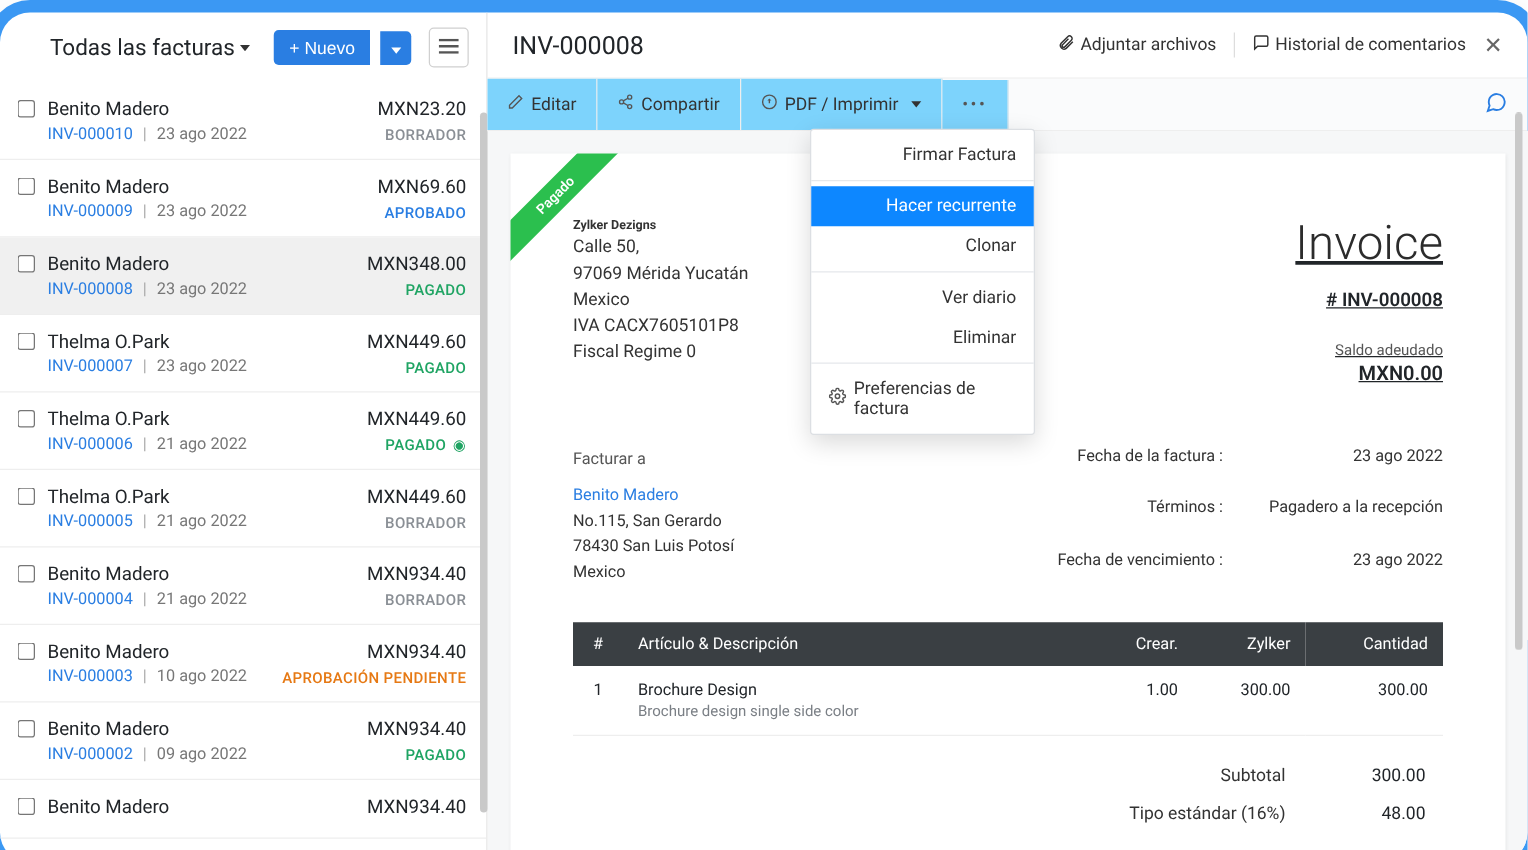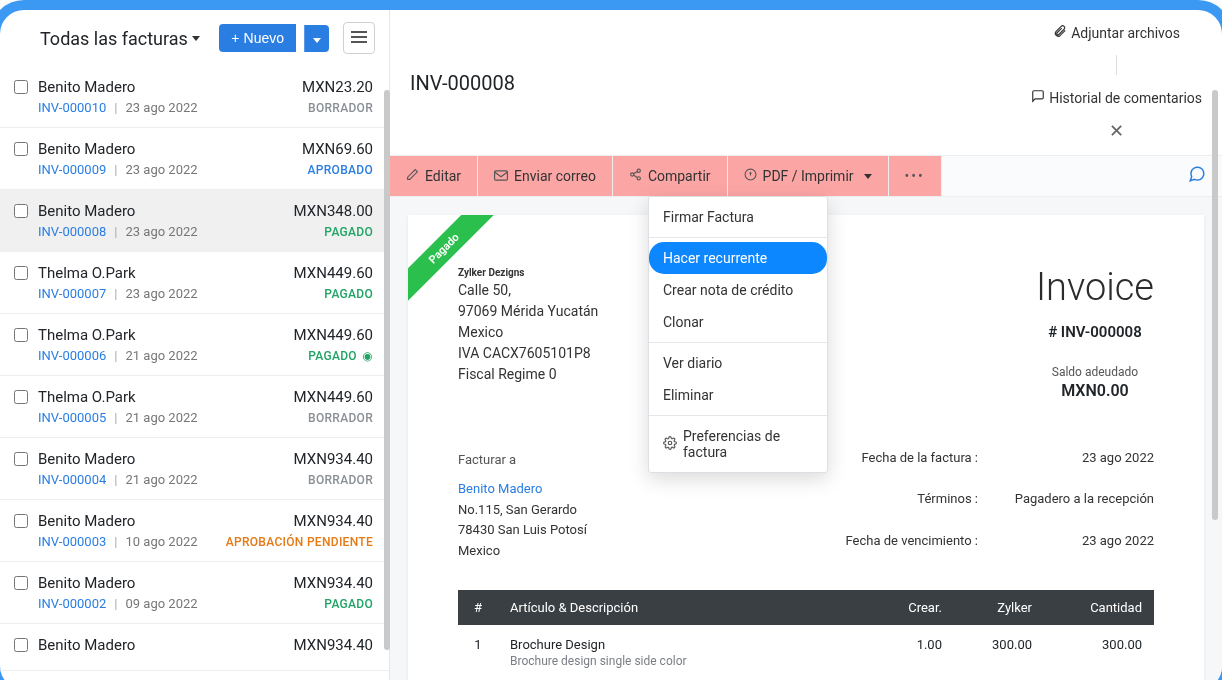--- a/index.html
+++ b/index.html
@@ -113,41 +113,41 @@
 
   
   .main { flex: 1; display: flex; flex-direction: column; position: relative;}
   .main-head {
     display: flex;
     align-items: center;
     padding: 14px 20px;
     border-bottom: 1px solid #eee;
   }
   .main-title { font-size: 20px; font-weight: 400; }
-  .head-actions { margin-left: auto; display: flex; align-items: center; gap: 14px; color: #333; font-size: 14px; flex-direction: column;}
+  .head-actions { margin-left: auto; display: flex; align-items: center; gap: 14px; color: #333; font-size: 14px;}
   .head-actions .act { display: inline-flex; align-items: center; gap: 4px; cursor: pointer;}
   .divider-v { width: 1px; height: 20px; background: #ddd; }
   .close-x { font-size: 18px; color: #666; cursor: pointer; }
 
   .toolbar {
     display: flex;
     border-bottom: 1px solid #eee;
     background: #fafbfc;
     align-items: center;
   }
   .tbtn {
     padding: 12px 16px;
     font-size: 14px;
     color: #333;
     display: inline-flex;
     align-items: center;
     gap: 6px;
     border-right: 1px solid #eee;
     cursor: pointer;
-    background: #fca5a5;
+    background: #7dd3fc;
   }
   .tbtn:last-of-type { border-right: none;}
   .tbtn .ticon { font-size: 13px; color: #555;}
   .toolbar .right { margin-left: auto; padding-right: 16px; display:flex; align-items:center;}
   .chat-ic { width:18px; height:18px; }
 
   .doc-area {
     flex: 1;
     overflow: auto;
     background: #f6f7f8;
@@ -178,21 +178,21 @@
     padding: 5px 0;
     transform: rotate(-45deg);
     top: 22px; left: -34px;
   }
   .head-grid {
     display: flex;
     justify-content: space-between;
   }
   .org { font-size: 14px; line-height: 1.5; color: #333;}
   .org .name { font-weight: 700; font-size: 10px;}
-  .inv-titles { text-align: center;}
+  .inv-titles { text-align: right; text-decoration: underline;}
   .inv-big { font-size: 38px; font-weight: 300; color: #2c2c2c;}
   .inv-num { font-size: 15px; font-weight: 600; margin-top: 14px;}
   .bal-lbl { font-size: 12px; color: #555; margin-top: 24px;}
   .bal-val { font-size: 16px; font-weight: 600; margin-top: 2px;}
 
   .mid {
     display: flex;
     justify-content: space-between;
     margin-top: 50px;
   }
@@ -241,22 +241,23 @@
     padding: 4px 0;
   }
   .tb-wrap { position: relative; }
   .mitem {
     padding: 8px 14px;
     cursor: pointer;
     color: #333;
     display: flex;
     align-items: center;
     gap: 6px;
-  }
-  .mitem.hover { background: #0d87ff; color: #fff; border-radius: 15px;}
+    justify-content: flex-end;
+  }
+  .mitem.hover { background: #0d87ff; color: #fff;}
   .mdiv { height: 1px; background: #e5e8eb; margin: 4px 0;}
 
   .right-thumb {
     position: absolute;
     right: 4px; top: 80px;
     width: 6px; height: 430px;
     background: #c9c9c9;
     border-radius: 3px;
   }
 
@@ -492,29 +493,20 @@
           <div class="tbtn">
             <span class="ticon">
               <svg width="13" height="13" viewBox="0 0 24 24" fill="none" stroke="#555" stroke-width="2">
                   <path d="M17 3l4 4L7 21H3v-4z"></path>
                 </svg>
             </span>
             <span>Editar</span>
           </div>
           <div class="tbtn">
             <span class="ticon">
-              <svg width="14" height="11" viewBox="0 0 24 18" fill="none" stroke="#555" stroke-width="2">
-                  <rect x="1" y="1" width="22" height="16" rx="2"></rect>
-                  <path d="M1 3l11 8 11-8"></path>
-                </svg>
-            </span>
-            <span>Enviar correo</span>
-          </div>
-          <div class="tbtn">
-            <span class="ticon">
               <svg width="13" height="13" viewBox="0 0 24 24" fill="none" stroke="#555" stroke-width="2">
                   <circle cx="18" cy="5" r="3"></circle>
                   <circle cx="6" cy="12" r="3"></circle>
                   <circle cx="18" cy="19" r="3"></circle>
                   <path d="M8.6 10.6l6.8-4M8.6 13.4l6.8 4"></path>
                 </svg>
             </span>
             <span>Compartir</span>
           </div>
           <div class="tbtn">
@@ -539,23 +531,20 @@
           </div>
         </div>
 
         <div class="more-menu">
           <div class="mitem">
               <span>Firmar Factura</span>
             </div>
           <div class="mdiv"></div>
           <div class="mitem hover">
               <span>Hacer recurrente</span>
-            </div>
-          <div class="mitem">
-              <span>Crear nota de crédito</span>
             </div>
           <div class="mitem">
               <span>Clonar</span>
             </div>
           <div class="mdiv"></div>
           <div class="mitem">
               <span>Ver diario</span>
             </div>
           <div class="mitem">
               <span>Eliminar</span>

